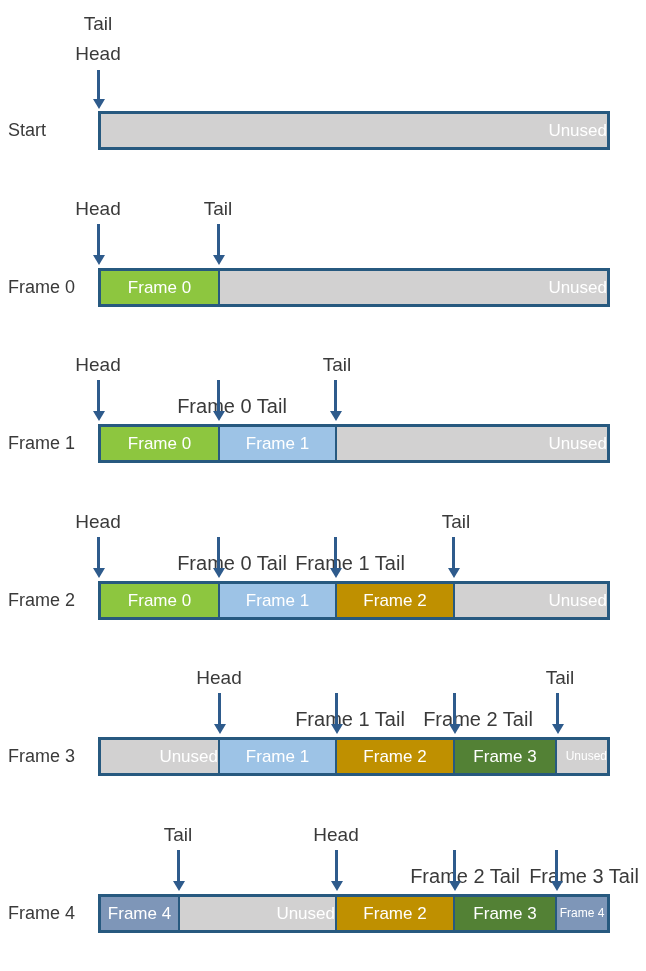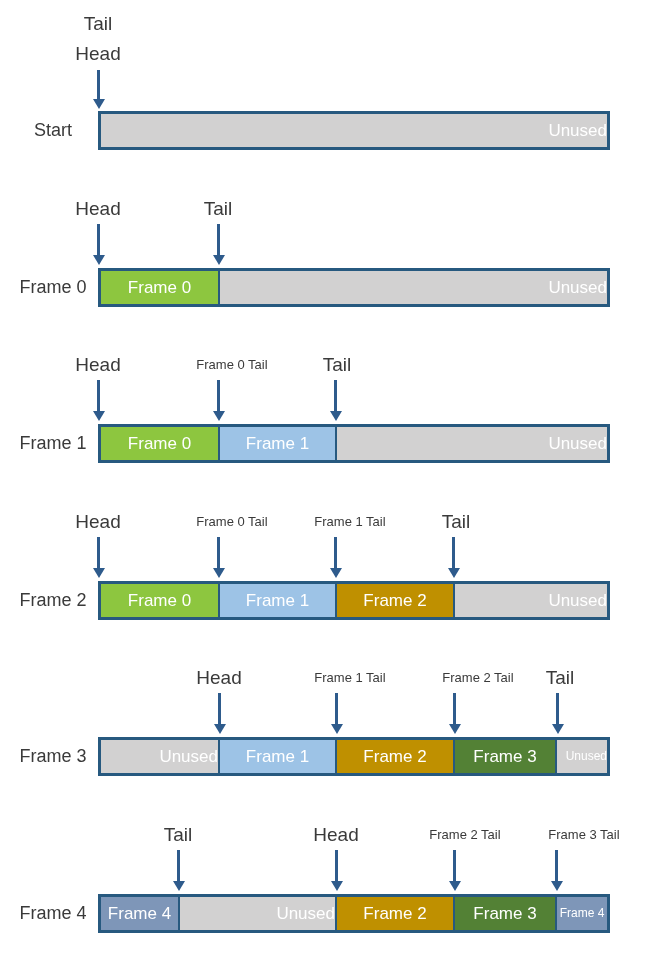--- a/index.html
+++ b/index.html
@@ -13,21 +13,21 @@
     --frame2:#BF9000;
     --frame3:#538135;
     --frame4:#7E96B8;
     --background:#FFFFFF;
   }
   html,body{margin:0;padding:0;}
   body{background:var(--background);font-family:"Liberation Sans", sans-serif;}
   .canvas{position:relative;width:646px;height:971px;background:var(--background);overflow:hidden;}
 
   .row-label{
-    position:absolute;left:8px;width:90px;text-align:center;
+    position:absolute;left:8px;width:90px;
     font-size:18px;line-height:22px;color:var(--text);
   }
   .bar{
     position:absolute;left:98px;width:512px;height:39px;
     box-sizing:border-box;border:3px solid var(--border);
     display:flex;background:var(--unused);
   }
   .seg{
     box-sizing:border-box;height:33px;line-height:33px;overflow:hidden;
     text-align:center;white-space:nowrap;color:var(--segment_text);
@@ -40,21 +40,21 @@
   .seg-frame1{background:var(--frame1);}
   .seg-frame2{background:var(--frame2);}
   .seg-frame3{background:var(--frame3);}
   .seg-frame4{background:var(--frame4);}
 
   .mlabel{
     position:absolute;width:150px;margin-left:-75px;text-align:center;
     color:var(--text);line-height:22px;
   }
   .mlabel.primary{font-size:19px;}
-  .mlabel.secondary{font-size:13px;}
+  .mlabel.secondary{font-size:20px;margin-top:41px;}
 
   .arrow{position:absolute;width:0;}
   .arrow .shaft{
     position:absolute;left:-1px;top:0;width:3px;height:calc(100% - 10px);
     background:var(--arrow);display:block;
   }
   .arrow .head{
     position:absolute;left:-5px;bottom:0;width:0;height:0;display:block;
     border-left:6px solid transparent;border-right:6px solid transparent;
     border-top:10px solid var(--arrow);

